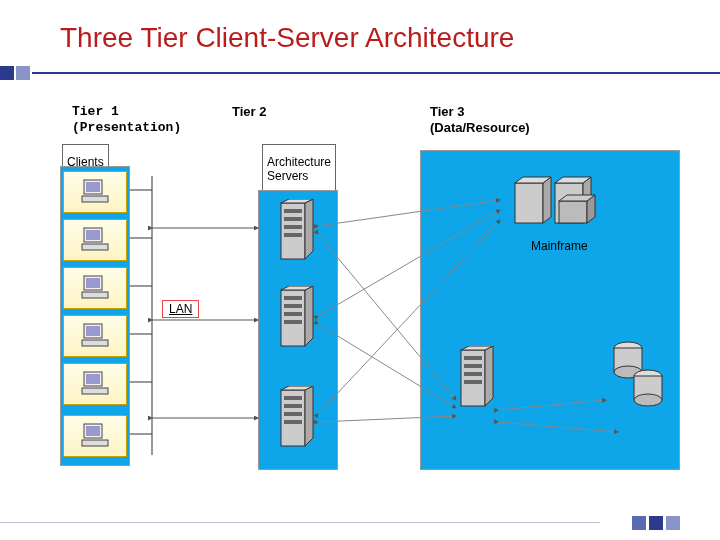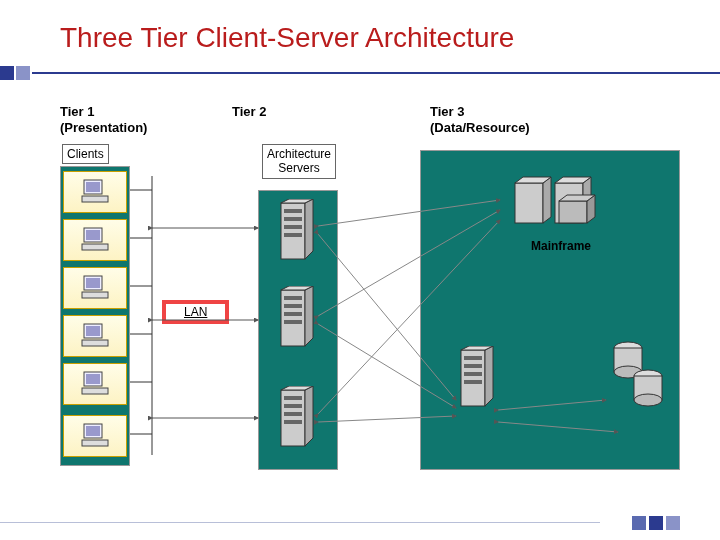--- a/index.html
+++ b/index.html
@@ -71,37 +71,35 @@
     font-weight: bold;
     color: #000;
     line-height: 1.25;
   }
   .box-label {
     position: absolute;
     font-size: 12px;
     color: #000;
     border: 1px solid #666;
     background: #fff;
-    padding: 2px 4px;
+    padding: 10px 4px;
     line-height: 1.2;
-    text-align: center;
   }
   .plain-label {
     position: absolute;
     font-size: 12px;
     color: #000;
     line-height: 1.2;
   }
 
   
   .panel {
     position: absolute;
-    background: #0f766e;
+    background: #0ea5e9;
     border: 1px solid #999;
-    font-weight: bold;
   }
 
   
   .tier1-panel { left: 60px; top: 166px; width: 70px; height: 300px; }
   .client {
     position: absolute;
     left: 2px;
     width: 64px;
     height: 42px;
     border: 1px solid #c8a000;
@@ -132,41 +130,41 @@
     width: 720px; height: 540px;
     pointer-events: none;
   }
 
   .lan-label {
     position: absolute;
     left: 162px;
     top: 300px;
     font-size: 12px;
     background: #fff;
-    padding: 1px 18px;
-    border: 4px solid #ef4444;
+    padding: 1px 6px;
+    border: 1px solid #ef4444;
     text-decoration: underline;
   }
 
   .mainframe-icon { position: absolute; }
   .resmgr-icon { position: absolute; }
   .db-icon { position: absolute; }
 </style>
 </head>
 <body>
 
 <div class="title">Three Tier Client-Server Architecture</div>
 
 <div class="decor-top">
   <div class="sq sq1"></div>
   <div class="sq sq2"></div>
   <div class="line"></div>
 </div>
 
-<div class="tier-header" style="left:60px; top:104px;">
+<div class="tier-header" style="left:72px; top:104px;font-family:Liberation Mono, monospace;">
   <span>Tier 1</span><br>
   <span>(Presentation)</span>
 </div>
 <div class="tier-header" style="left:232px; top:104px;">
   <span>Tier 2</span><br>
 </div>
 <div class="tier-header" style="left:430px; top:104px;">
   <span>Tier 3</span><br>
   <span>(Data/Resource)</span>
 </div>

